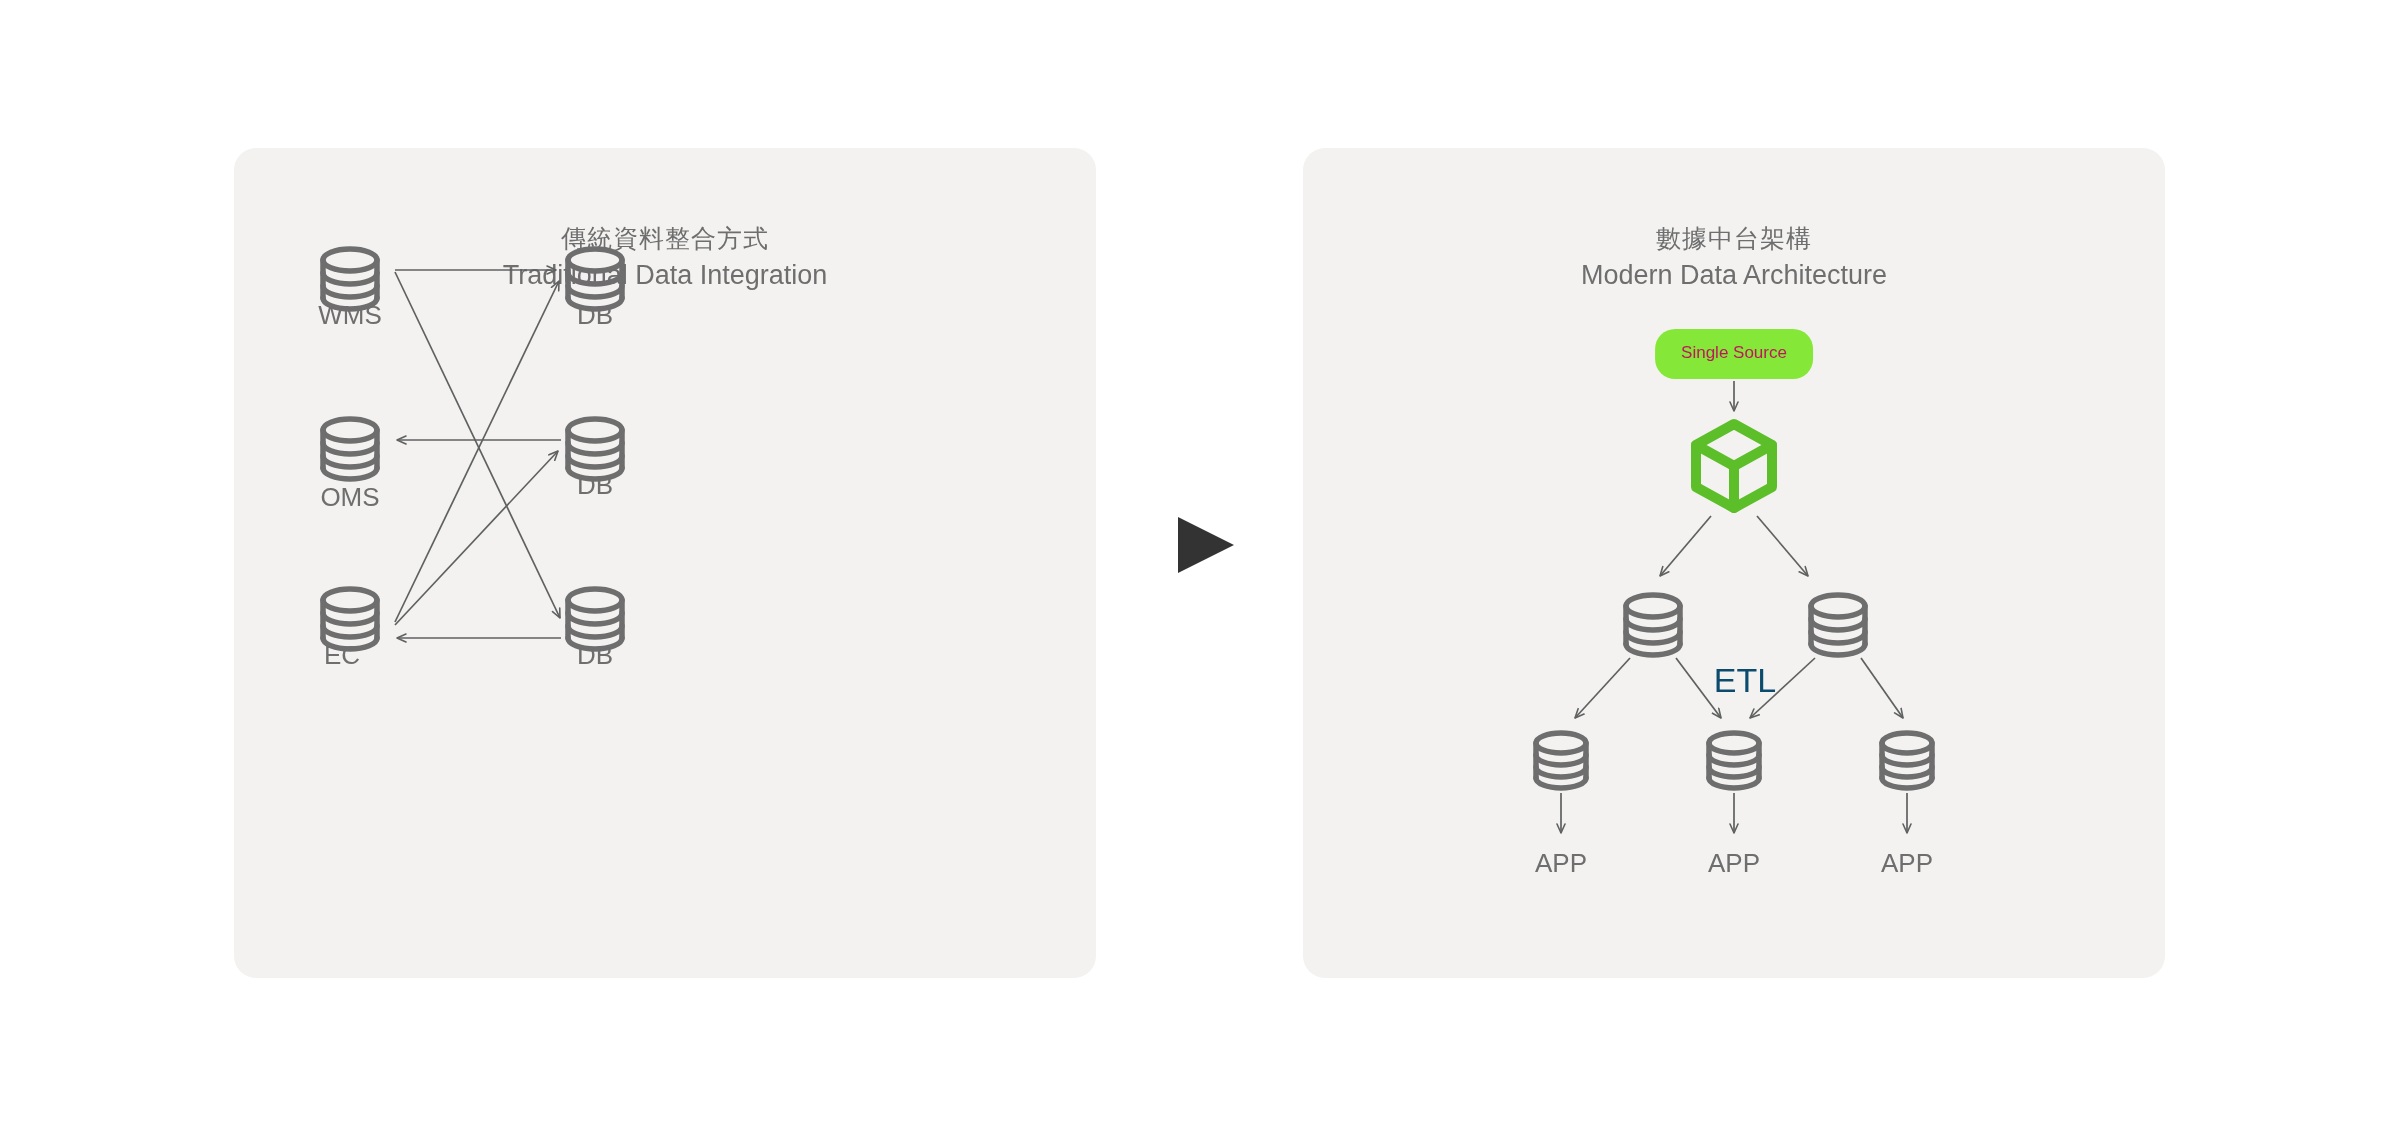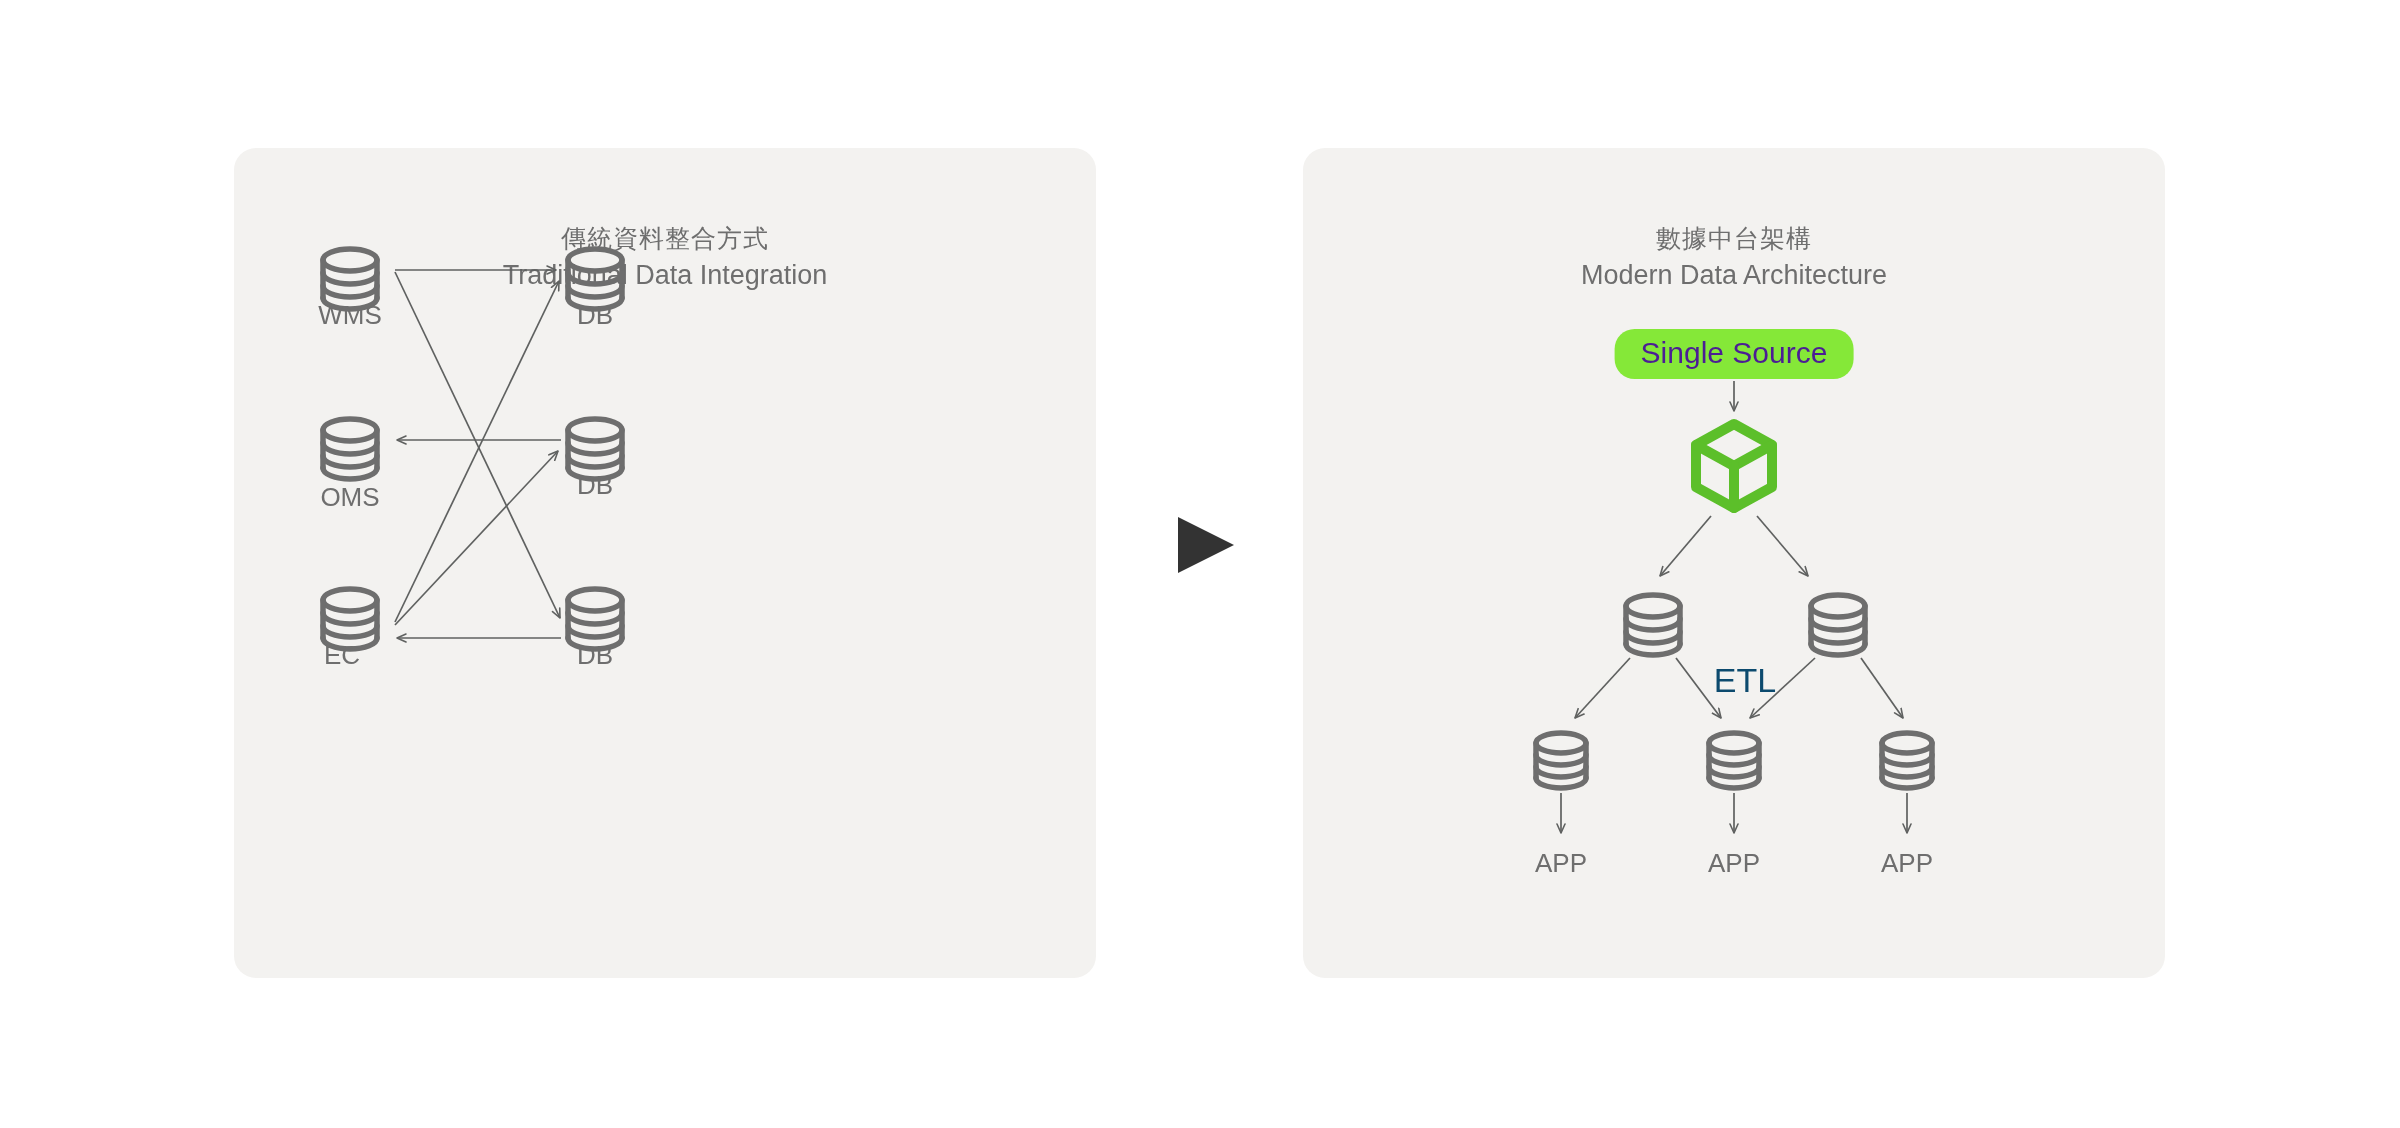--- a/index.html
+++ b/index.html
@@ -74,22 +74,22 @@
     line-height: 30px;
     text-align: center;
     white-space: nowrap;
     transform: translateX(-50%);
   }
 
   .badge {
     position: absolute;
     transform: translateX(-50%);
     background: #85E838;
-    color: #4c1d95;
-    font-size: 30px;
+    color: #be185d;
+    font-size: 17px;
     line-height: 30px;
     padding: 9px 26px 11px 26px;
     border-radius: 20px;
     white-space: nowrap;
   }
 </style>
 </head>
 <body>
 
 <div class="stage">

